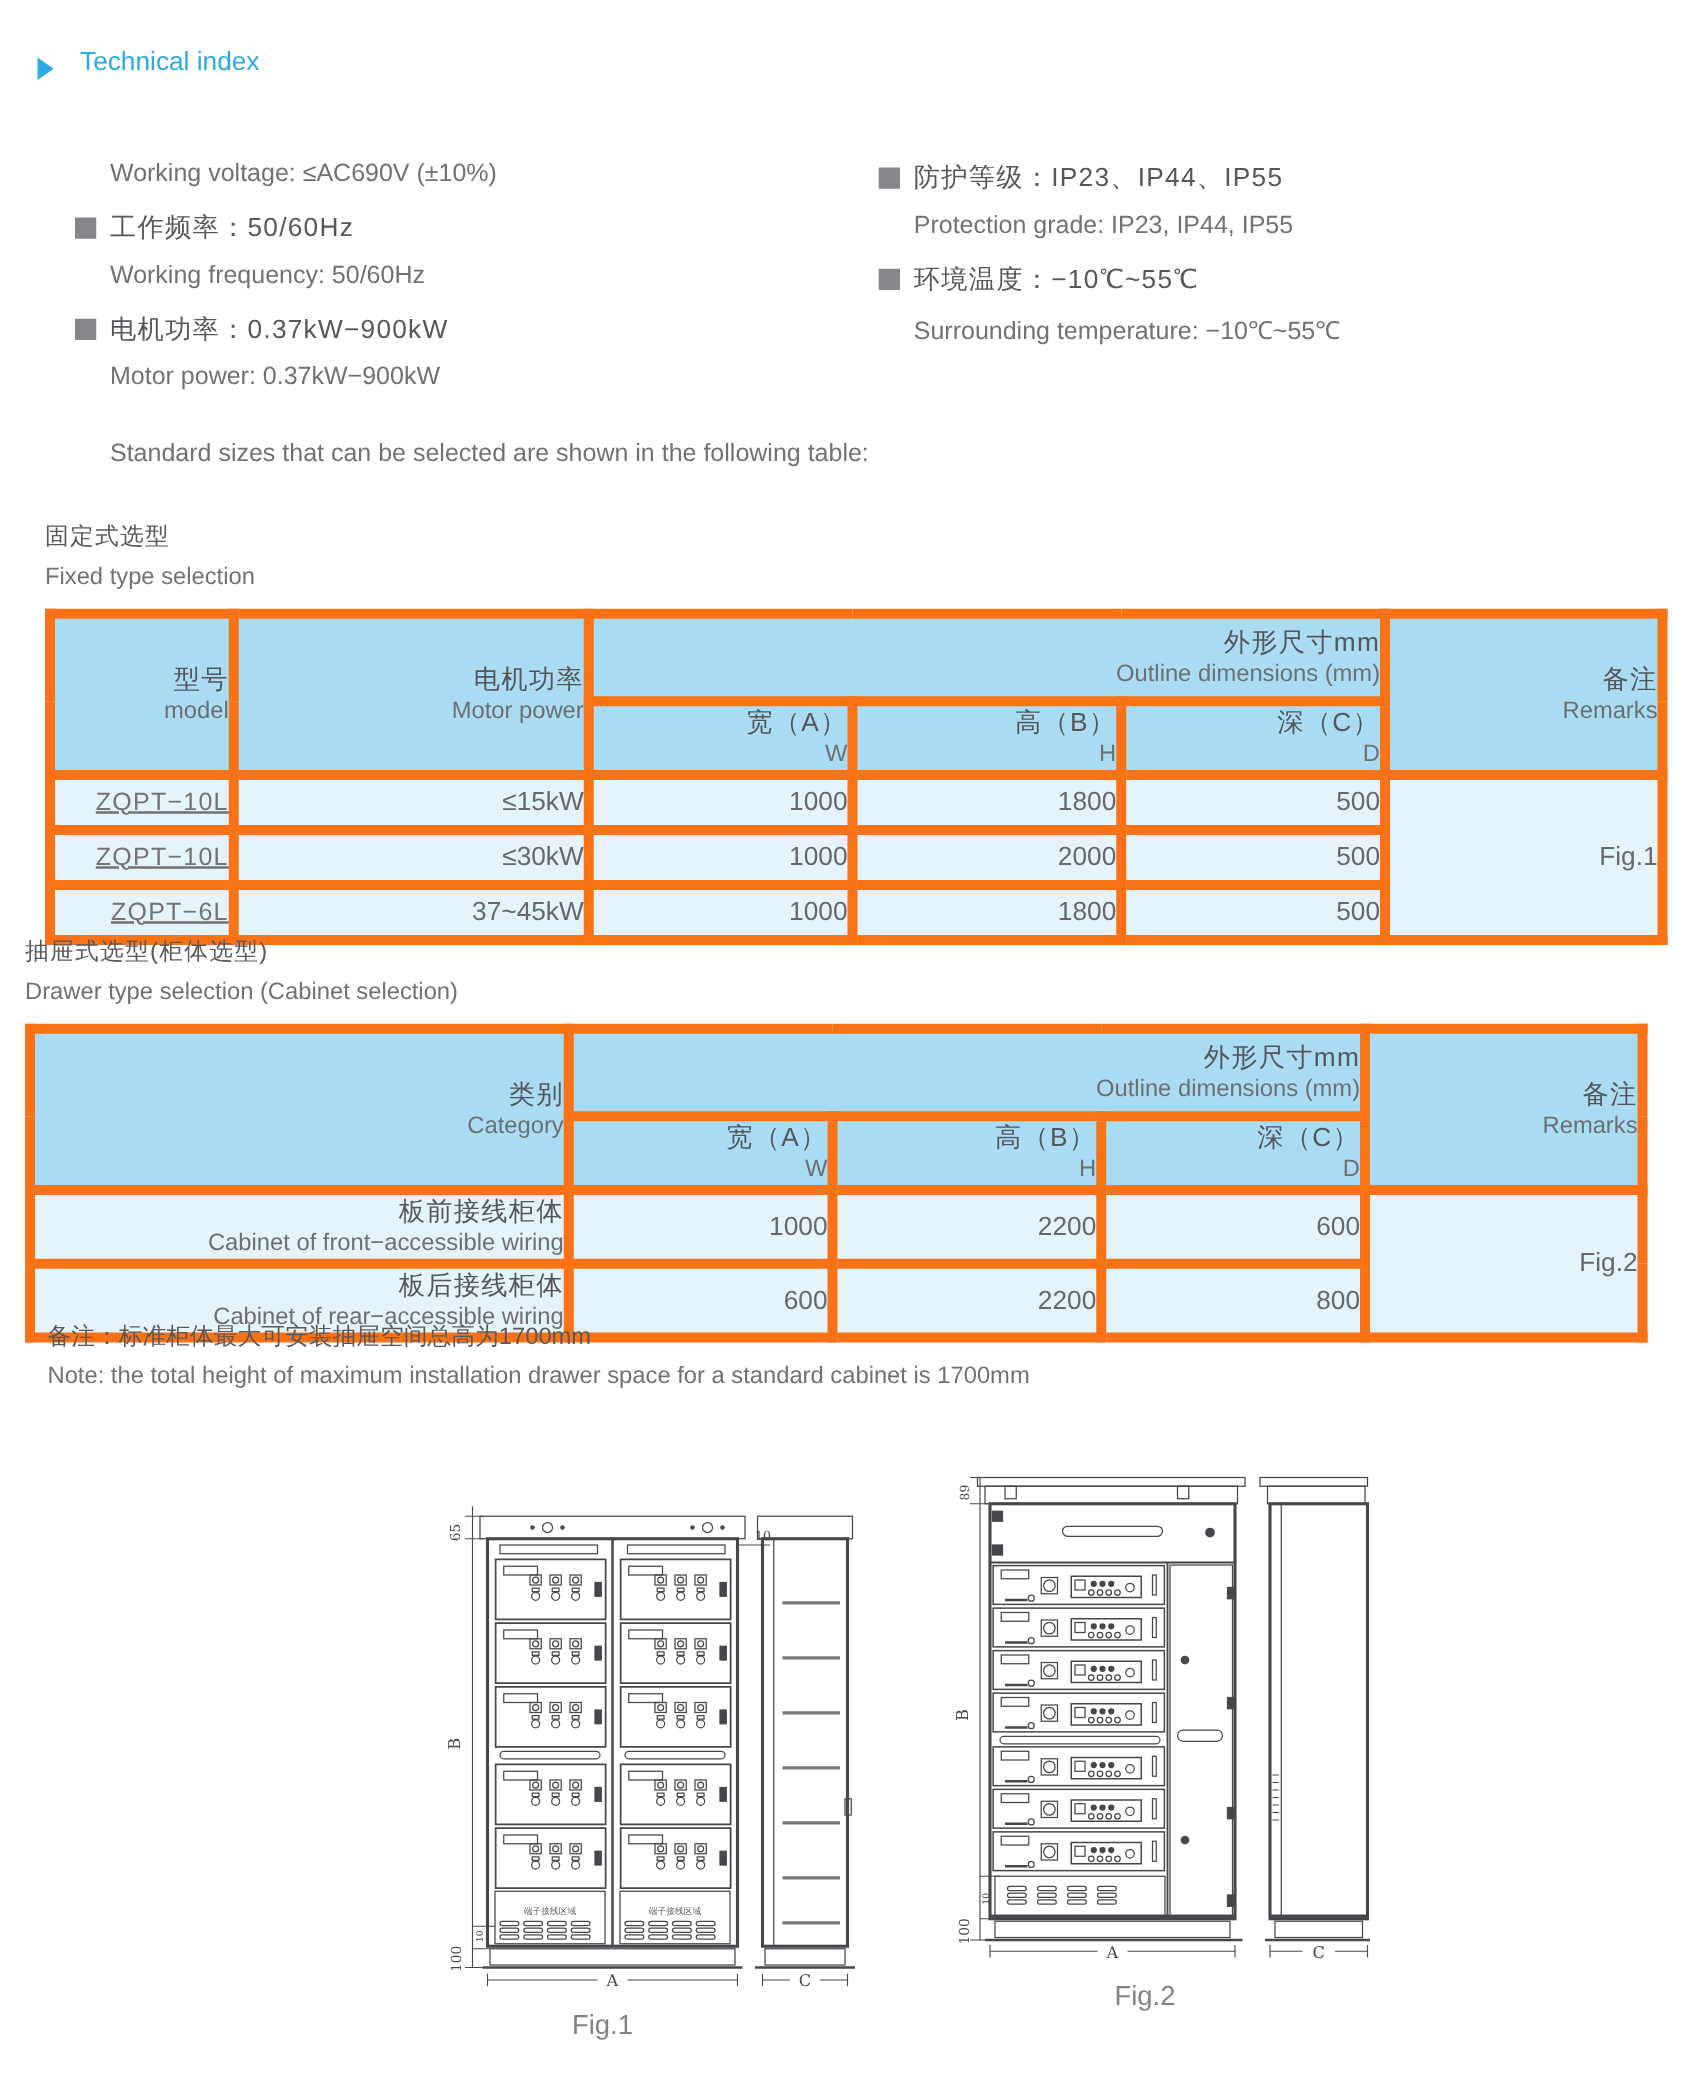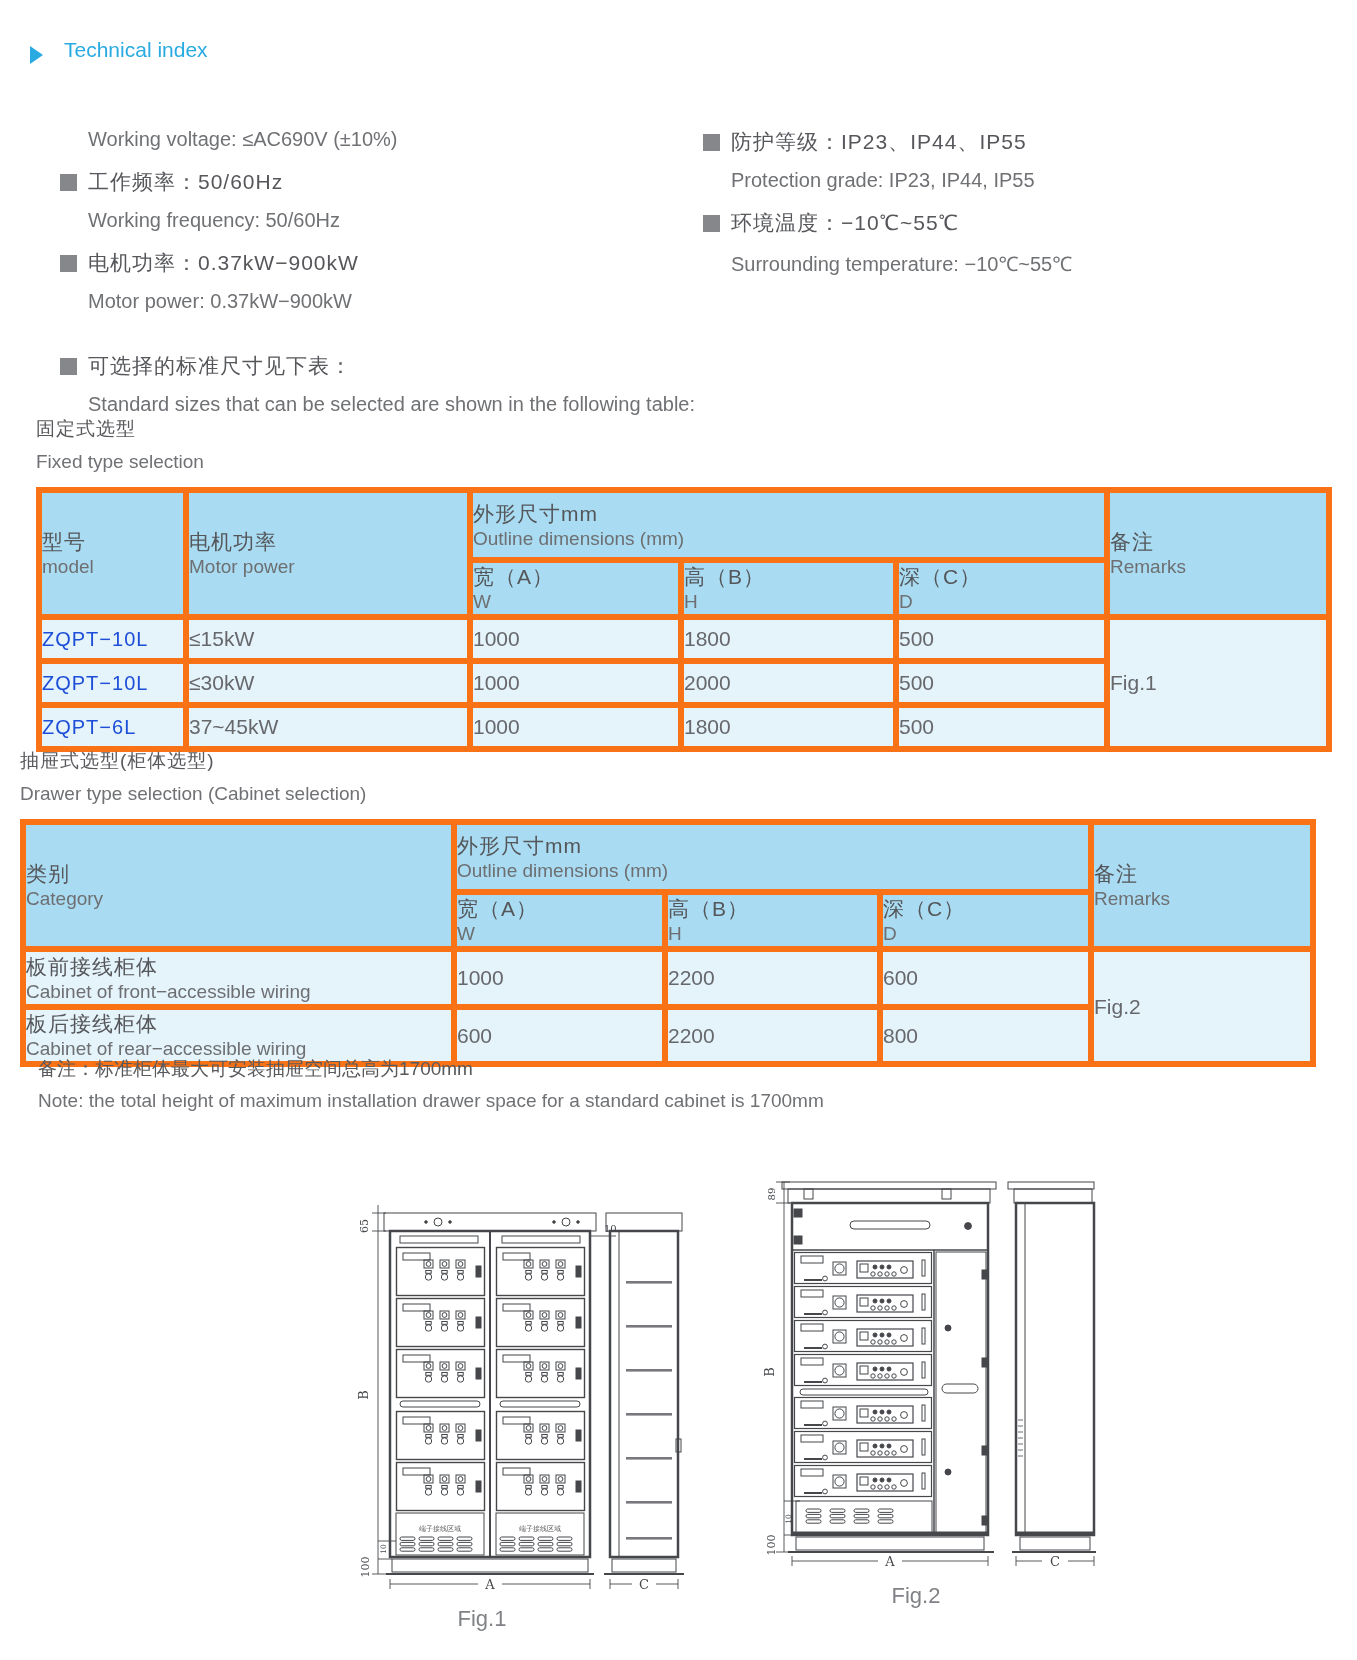--- a/index.html
+++ b/index.html
@@ -20,27 +20,27 @@
   .sp-en { font-size:20px; color:#6f7174; margin:0 0 17px 28px; }
   .intro { position:absolute; left:60px; top:352px; }
 
   
   .tsec { position:absolute; width:1290px; }
   .st-cn { font-size:19px; color:#58595d; letter-spacing:1px; }
   .st-en { font-size:19px; color:#6f7174; margin-top:9px; }
 
   
   table.spec { border-collapse:collapse; table-layout:fixed; width:1290px; margin-top:14px; }
-  table.spec th, table.spec td { border:6px solid #f97316; text-align:left; vertical-align:middle; padding:0; }
+  table.spec th, table.spec td { border:8px solid #f97316; text-align:right; vertical-align:middle; padding:0; }
   table.spec th { background:#a9dcf2; font-weight:normal; }
   table.spec td { background:#e5f3fb; }
   .cn { display:block; font-size:21px; color:#54565a; letter-spacing:1px; line-height:27px; }
   .en { display:block; font-size:19px; color:#6d6f72; line-height:24px; }
   .num { font-size:21px; color:#66686c; }
-  .modelv { font-size:20px; color:#1d4ed8; letter-spacing:1px; }
+  .modelv { font-size:20px; color:#737373; letter-spacing:1px;text-decoration:underline; }
   .figv { font-size:21px; color:#66686c; }
 
   
   .notes { position:absolute; left:38px; top:1056px; }
   .nt-cn { font-size:19px; color:#58595d; }
   .nt-en { font-size:19px; color:#6f7174; margin-top:8px; }
 
   
   .figblk { position:absolute; }
   .figcap { width:280px; text-align:center; font-size:22px; color:#808286; margin-top:4px; }
@@ -78,24 +78,20 @@
       </div>
     <div class="sp-en">Protection grade: IP23, IP44, IP55</div>
     <div class="sp-cn">
         <span class="sq"></span>
         <span>环境温度：−10℃~55℃</span>
       </div>
     <div class="sp-en">Surrounding temperature: −10℃~55℃</div>
   </div>
 
   <div class="intro">
-    <div class="sp-cn">
-        <span class="sq"></span>
-        <span>可选择的标准尺寸见下表：</span>
-      </div>
     <div class="sp-en">Standard sizes that can be selected are shown in the following table:</div>
   </div>
 
   <div class="tsec" style="left:36px; top:416px;">
     <div class="st-cn">固定式选型</div>
     <div class="st-en">Fixed type selection</div>
     <table class="spec">
       <colgroup>
           <col style="width:147px">
           <col style="width:284px">

